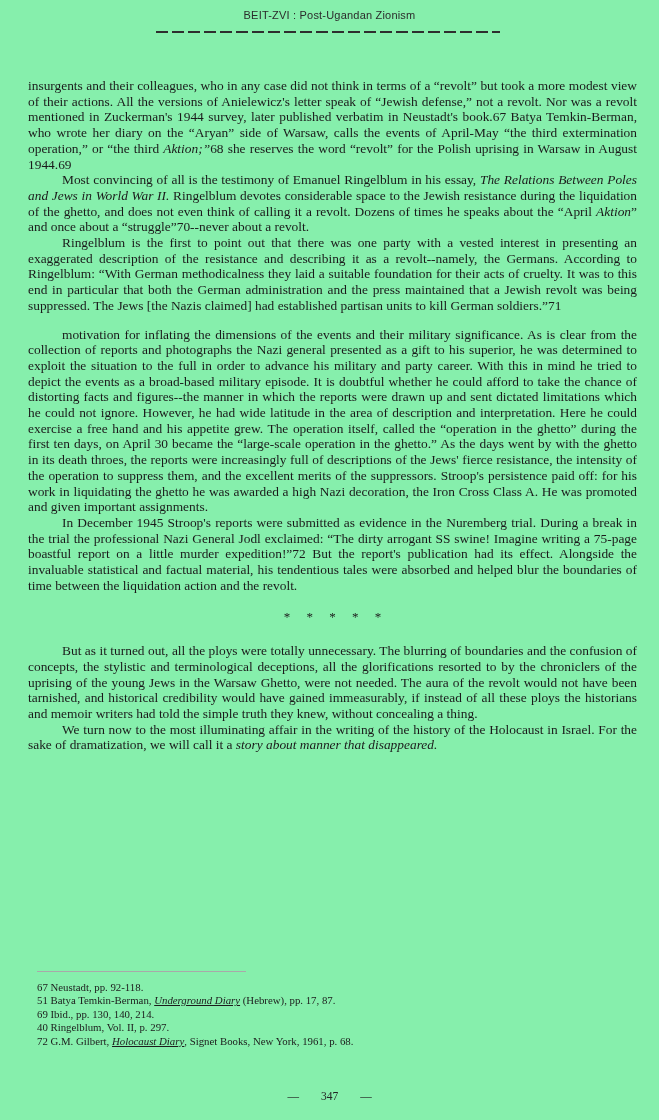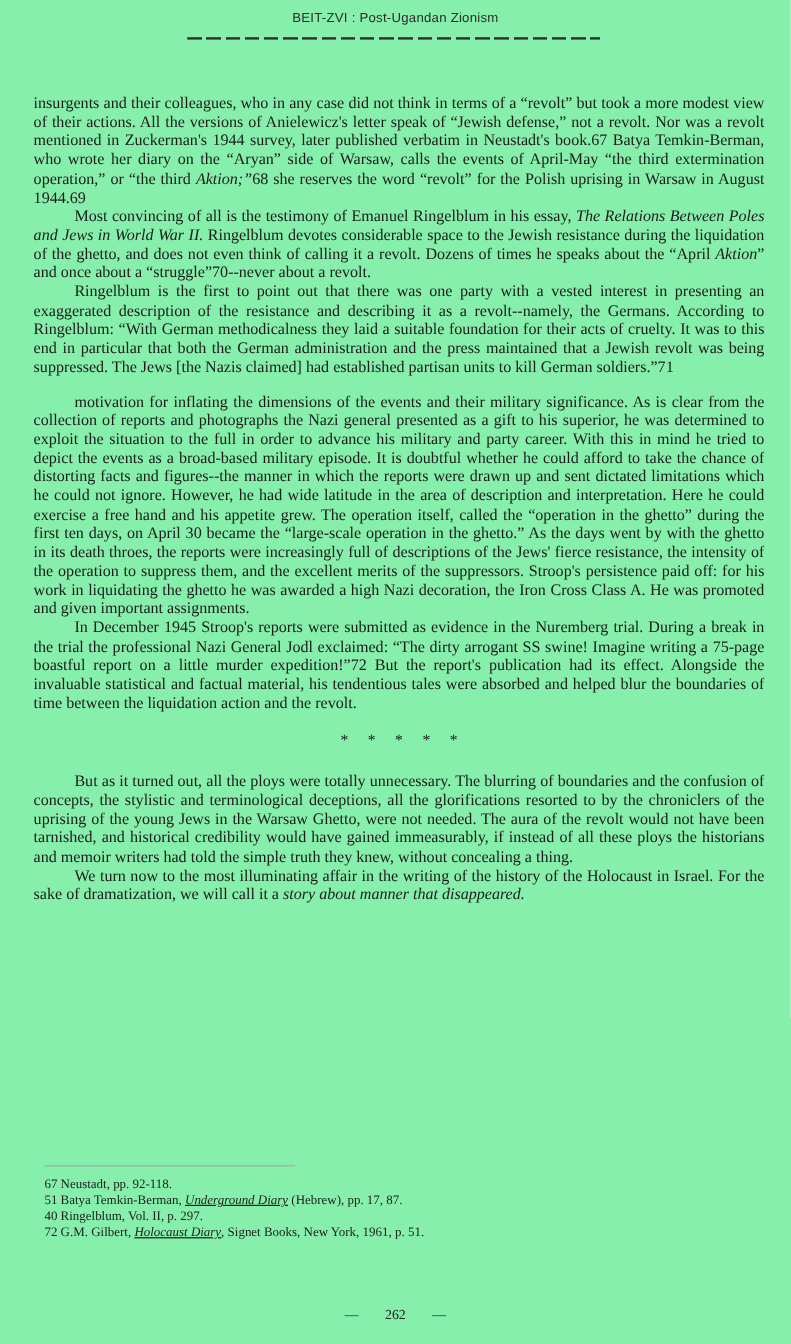--- a/index.html
+++ b/index.html
@@ -64,23 +64,24 @@
     <p><span>In December 1945 Stroop's reports were submitted as evidence in the Nuremberg trial. During a break in the trial the professional Nazi General Jodl exclaimed: “The dirty arrogant SS swine! Imagine writing a 75-page boastful report on a little murder expedition!”72 But the report's publication had its effect. Alongside the invaluable statistical and factual material, his tendentious tales were absorbed and helped blur the boundaries of time between the liquidation action and the revolt.</span></p>
     <div class="separator">* * * * *</div>
     <p><span>But as it turned out, all the ploys were totally unnecessary. The blurring of boundaries and the confusion of concepts, the stylistic and terminological deceptions, all the glorifications resorted to by the chroniclers of the uprising of the young Jews in the Warsaw Ghetto, were not needed. The aura of the revolt would not have been tarnished, and historical credibility would have gained immeasurably, if instead of all these ploys the historians and memoir writers had told the simple truth they knew, without concealing a thing.</span></p>
     <p><span>We turn now to the most illuminating affair in the writing of the history of the Holocaust in Israel. For the sake of dramatization, we will call it a </span><span class="i">story about manner that disappeared.</span></p>
   </div>
 
   <div class="footnotes">
     <div class="fn-divider"></div>
     <p class="fn-item"><span>67 Neustadt, pp. 92-118.</span></p>
     <p class="fn-item"><span>51 Batya Temkin-Berman, </span><span class="u">Underground Diary</span><span> (Hebrew), pp. 17, 87.</span></p>
+    <p class="fn-item"><span>69 Ibid., pp. 130, 140, 214.</span></p>
     <p class="fn-item"><span>40 Ringelblum, Vol. II, p. 297.</span></p>
-    <p class="fn-item"><span>72 G.M. Gilbert, </span><span class="u">Holocaust Diary</span><span>, Signet Books, New York, 1961, p. 51.</span></p>
+    <p class="fn-item"><span>72 G.M. Gilbert, </span><span class="u">Holocaust Diary</span><span>, Signet Books, New York, 1961, p. 68.</span></p>
   </div>
 
   <div class="footer">
     <span>—</span>
-    <span>262</span>
+    <span>347</span>
     <span>—</span>
   </div>
 
 </div>
 
 </body></html>

